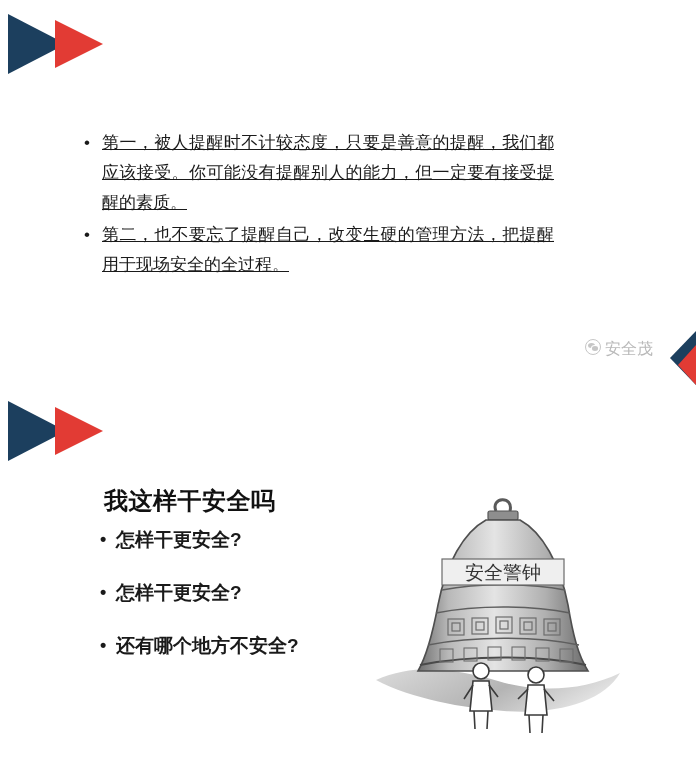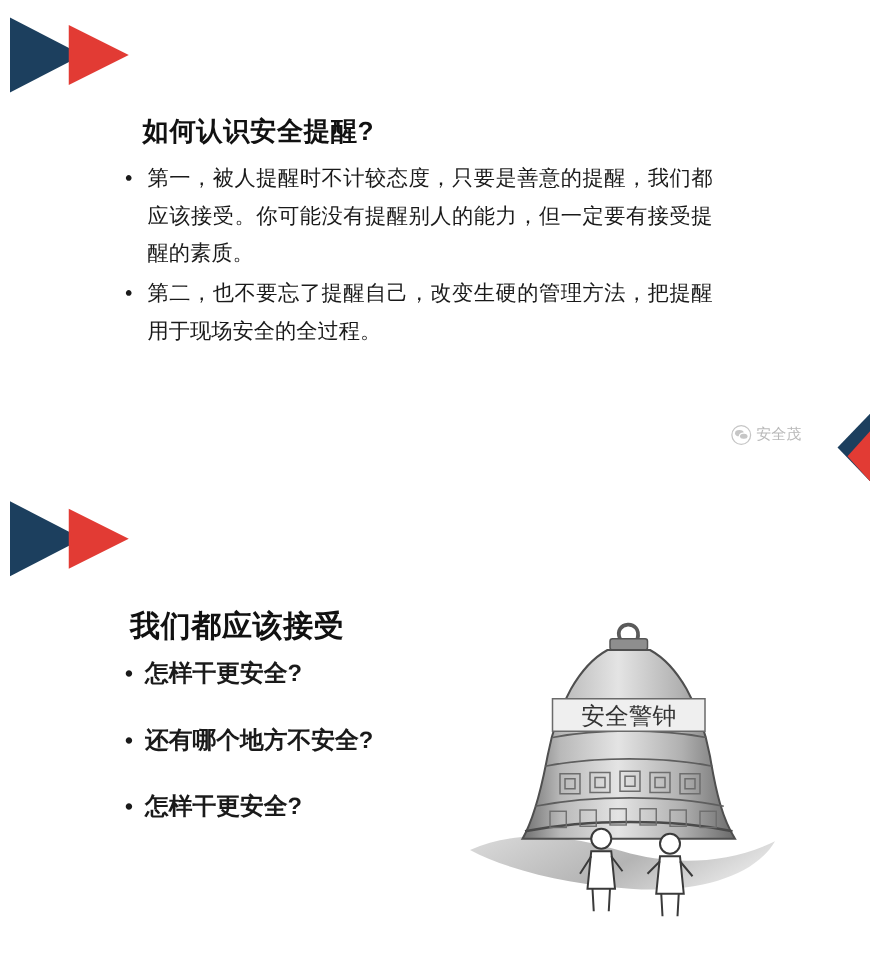--- a/index.html
+++ b/index.html
@@ -97,23 +97,24 @@
   #slide-2 .slide-title { position: absolute; left: 104px; top: 80px; }
 
   
   .bullets {
     position: absolute;
     list-style: none;
     margin: 0;
     padding: 0;
   }
   #bullets-1 {
-    left: 100px;
+    left: 84px;
     top: 128px;
     width: 470px;
+    text-decoration: underline;
   }
   #bullets-1 li {
     position: relative;
     padding-left: 18px;
     font-size: 17px;
     line-height: 30px;
     margin-bottom: 2px;
     text-align: justify;
   }
   #bullets-1 li::before {
@@ -144,24 +145,24 @@
     position: absolute;
     left: 0;
     top: -1px;
     font-size: 18px;
   }
 
   
   .watermark {
     position: absolute;
     display: flex;
-    align-items: center;
+    align-items: flex-start;
     gap: 4px;
     color: #b9b9b9;
-    font-size: 12px;
+    font-size: 16px;
     white-space: nowrap;
   }
   .watermark .wechat {
     width: 14px;
     height: 14px;
     border: 1px solid #c6c6c6;
     border-radius: 50%;
     position: relative;
     flex: 0 0 auto;
   }
@@ -200,21 +201,20 @@
 </head>
 <body>
 
 <section class="slide" id="slide-1">
 
   <div class="arrow-mark">
     <span class="blue"></span>
     <span class="red"></span>
   </div>
 
-  <h2 class="slide-title" id="title-1">如何认识安全提醒?</h2>
 
   <ul class="bullets" id="bullets-1">
     <li>第一，被人提醒时不计较态度，只要是善意的提醒，我们都应该接受。你可能没有提醒别人的能力，但一定要有接受提醒的素质。</li>
     <li>第二，也不要忘了提醒自己，改变生硬的管理方法，把提醒用于现场安全的全过程。</li>
   </ul>
 
   <div class="watermark" id="watermark-1">
     <span class="wechat"></span>
     <span>安全茂</span>
   </div>
@@ -226,26 +226,26 @@
 
 </section>
 
 <section class="slide" id="slide-2">
 
   <div class="arrow-mark" style="left:8px; top:16px;">
     <span class="blue"></span>
     <span class="red"></span>
   </div>
 
-  <h2 class="slide-title">我们都应该接受</h2>
+  <h2 class="slide-title">我这样干安全吗</h2>
 
   <ul class="bullets" id="bullets-2">
     <li>怎样干更安全?</li>
+    <li>怎样干更安全?</li>
     <li>还有哪个地方不安全?</li>
-    <li>怎样干更安全?</li>
   </ul>
 
   <div class="bell-figure">
     <svg width="270" height="255" viewBox="0 0 270 255" xmlns="http://www.w3.org/2000/svg">
       <defs>
         <linearGradient id="bellShade" x1="0" y1="0" x2="1" y2="0">
           <stop offset="0%" stop-color="#6f6f6f"></stop>
           <stop offset="18%" stop-color="#b9b9b9"></stop>
           <stop offset="45%" stop-color="#e4e4e4"></stop>
           <stop offset="75%" stop-color="#b0b0b0"></stop>

